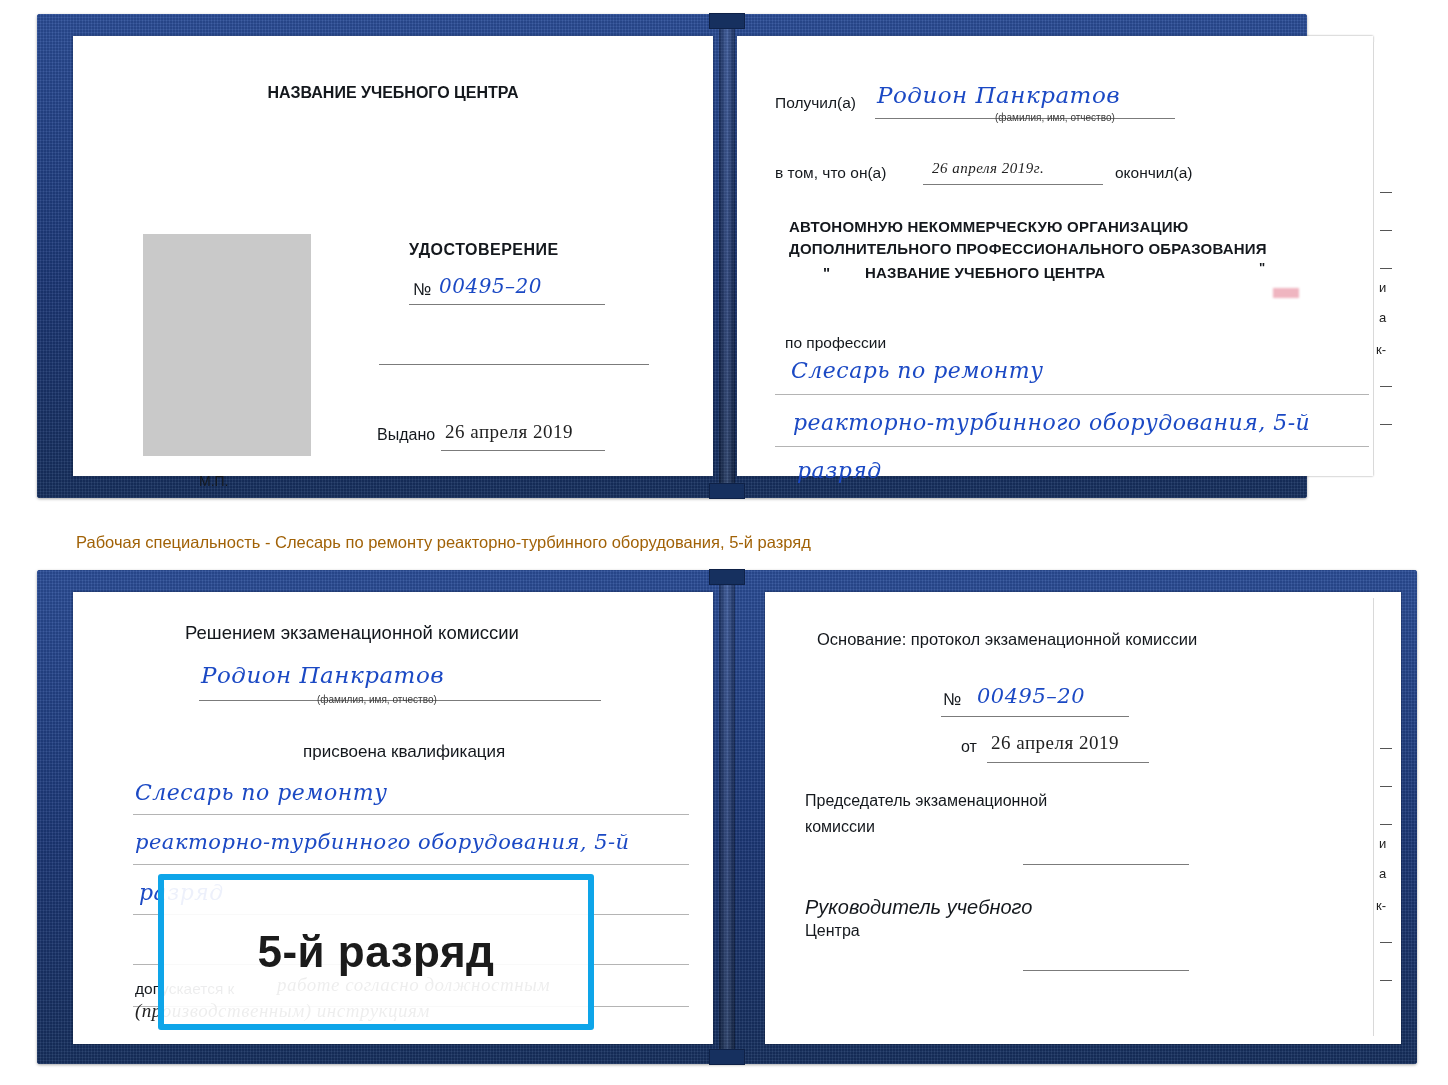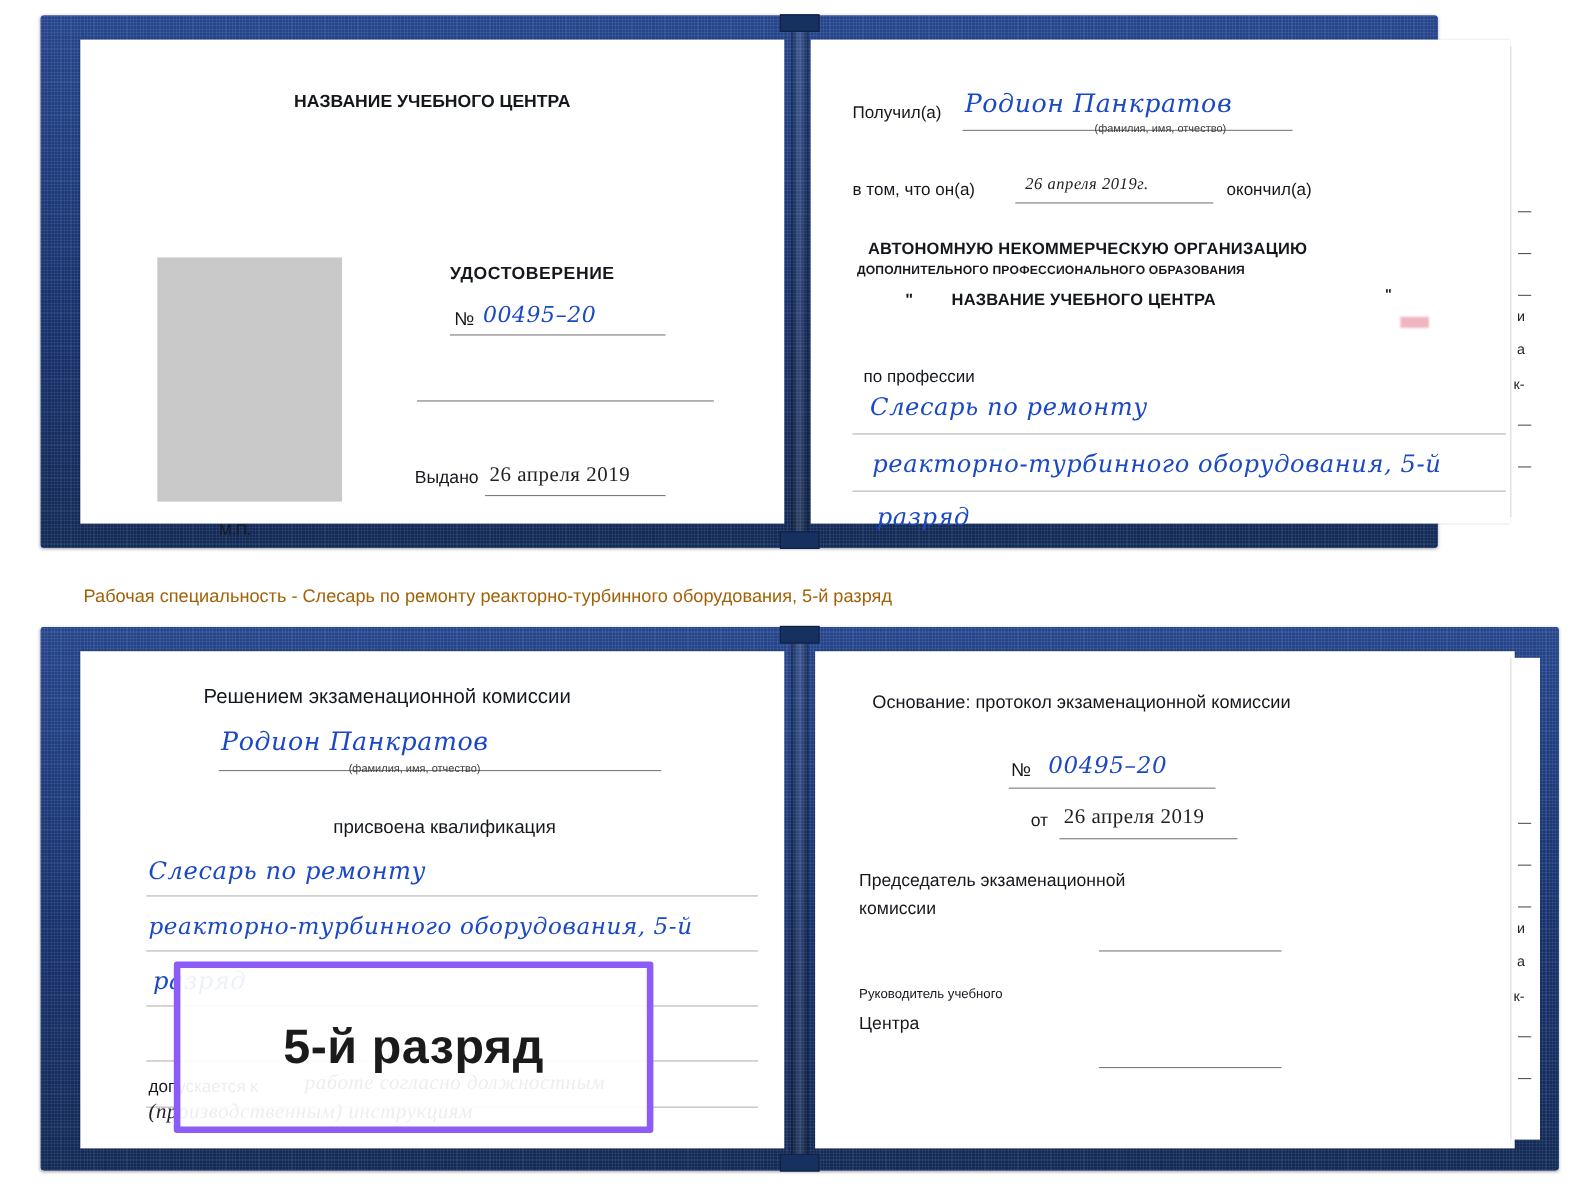--- a/index.html
+++ b/index.html
@@ -117,21 +117,21 @@
 
   .caption {
     position: absolute;
     font-size: 16.5px;
     color: #a16207;
     white-space: nowrap;
   }
 
   .highlight-box {
     position: absolute;
-    border: 6px solid #8b5cf6;
+    border: 6px solid #0ea5e9;
     border-radius: 3px;
     background: rgba(255,255,255,0.92);
     display: flex;
     align-items: center;
     justify-content: center;
   }
   .highlight-text {
     font-size: 44px;
     font-weight: bold;
     color: #1b1b1b;
@@ -182,21 +182,21 @@
       <div class="hand" style="left:140px; top:46px; font-size:23px;">Родион Панкратов</div>
       <div class="rule" style="left:138px; top:82px; width:300px;"></div>
       <div class="label tiny" style="left:258px; top:76px;">(фамилия, имя, отчество)</div>
 
       <div class="label" style="left:38px; top:128px; font-size:15.5px;">в том, что он(а)</div>
       <div class="hand black" style="left:195px; top:124px; font-size:15px;">26 апреля 2019г.</div>
       <div class="rule" style="left:186px; top:148px; width:180px;"></div>
       <div class="label" style="left:378px; top:128px; font-size:15.5px;">окончил(а)</div>
 
       <div class="label bold" style="left:52px; top:182px; font-size:15px; letter-spacing:0.2px;">АВТОНОМНУЮ НЕКОММЕРЧЕСКУЮ ОРГАНИЗАЦИЮ</div>
-      <div class="label bold" style="left:42px; top:204px; font-size:11px; letter-spacing:0.2px;text-align:center;">ДОПОЛНИТЕЛЬНОГО ПРОФЕССИОНАЛЬНОГО ОБРАЗОВАНИЯ</div>
+      <div class="label bold" style="left:52px; top:204px; font-size:15px; letter-spacing:0.2px;text-align:center;">ДОПОЛНИТЕЛЬНОГО ПРОФЕССИОНАЛЬНОГО ОБРАЗОВАНИЯ</div>
       <div class="label bold" style="left:86px; top:228px; font-size:15px;">"</div>
       <div class="label bold" style="left:128px; top:228px; font-size:15px; letter-spacing:0.2px;">НАЗВАНИЕ УЧЕБНОГО ЦЕНТРА</div>
       <div class="label bold" style="left:522px; top:224px; font-size:13px;">"</div>
 
       <div class="label" style="left:48px; top:298px; font-size:15.5px;">по профессии</div>
 
       <div class="hand" style="left:54px; top:322px; font-size:22px;">Слесарь по ремонту</div>
       <div class="rule light" style="left:38px; top:358px; width:594px;"></div>
 
       <div class="hand" style="left:56px; top:374px; font-size:22px;">реакторно-турбинного оборудования, 5-й</div>
@@ -245,36 +245,36 @@
       <div class="hand" style="left:66px; top:288px; font-size:22px;">разряд</div>
       <div class="rule light" style="left:60px; top:322px; width:556px;"></div>
       <div class="rule light" style="left:60px; top:372px; width:556px;"></div>
 
       <div class="label" style="left:62px; top:388px; font-size:15.5px;">допускается к</div>
       <div class="hand black" style="left:204px; top:382px; font-size:19px;">работе согласно должностным</div>
       <div class="rule light" style="left:60px; top:414px; width:556px;"></div>
       <div class="hand black" style="left:62px; top:408px; font-size:19px;">(производственным) инструкциям</div>
     </div>
 
-    <div class="page-sheet right" style="left:704px; top:22px; width:636px; height:452px;">
+    <div class="page-sheet right" style="left:728px; top:22px; width:636px; height:452px;">
       <div class="label" style="left:52px; top:38px; font-size:16.5px;">Основание:  протокол  экзаменационной  комиссии</div>
 
       <div class="label" style="left:178px; top:98px; font-size:17px;">№</div>
       <div class="hand" style="left:212px; top:92px; font-size:21px;">00495–20</div>
       <div class="rule" style="left:176px; top:124px; width:188px;"></div>
 
       <div class="label" style="left:196px; top:146px; font-size:16px;">от</div>
       <div class="hand black" style="left:226px; top:140px; font-size:19px; font-style:normal;">26 апреля 2019</div>
       <div class="rule" style="left:222px; top:170px; width:162px;"></div>
 
       <div class="label" style="left:40px; top:200px; font-size:16px;">Председатель экзаменационной</div>
       <div class="label" style="left:40px; top:226px; font-size:16px;">комиссии</div>
       <div class="rule" style="left:258px; top:272px; width:166px;"></div>
 
-      <div class="label" style="left:40px; top:304px; font-size:12px;">Руководитель учебного</div>
+      <div class="label" style="left:40px; top:304px; font-size:20px;font-style:italic;">Руководитель учебного</div>
       <div class="label" style="left:40px; top:330px; font-size:16px;">Центра</div>
       <div class="rule" style="left:258px; top:378px; width:166px;"></div>
     </div>
 
     <div class="edge-strip" style="left:1336px; top:28px; width:26px; height:438px;">
       <div class="edge-dash" style="left:6px; top:150px;"></div>
       <div class="edge-dash" style="left:6px; top:188px;"></div>
       <div class="edge-dash" style="left:6px; top:226px;"></div>
       <div class="edge-letter" style="left:5px; top:238px;">и</div>
       <div class="edge-letter" style="left:5px; top:268px;">а</div>

